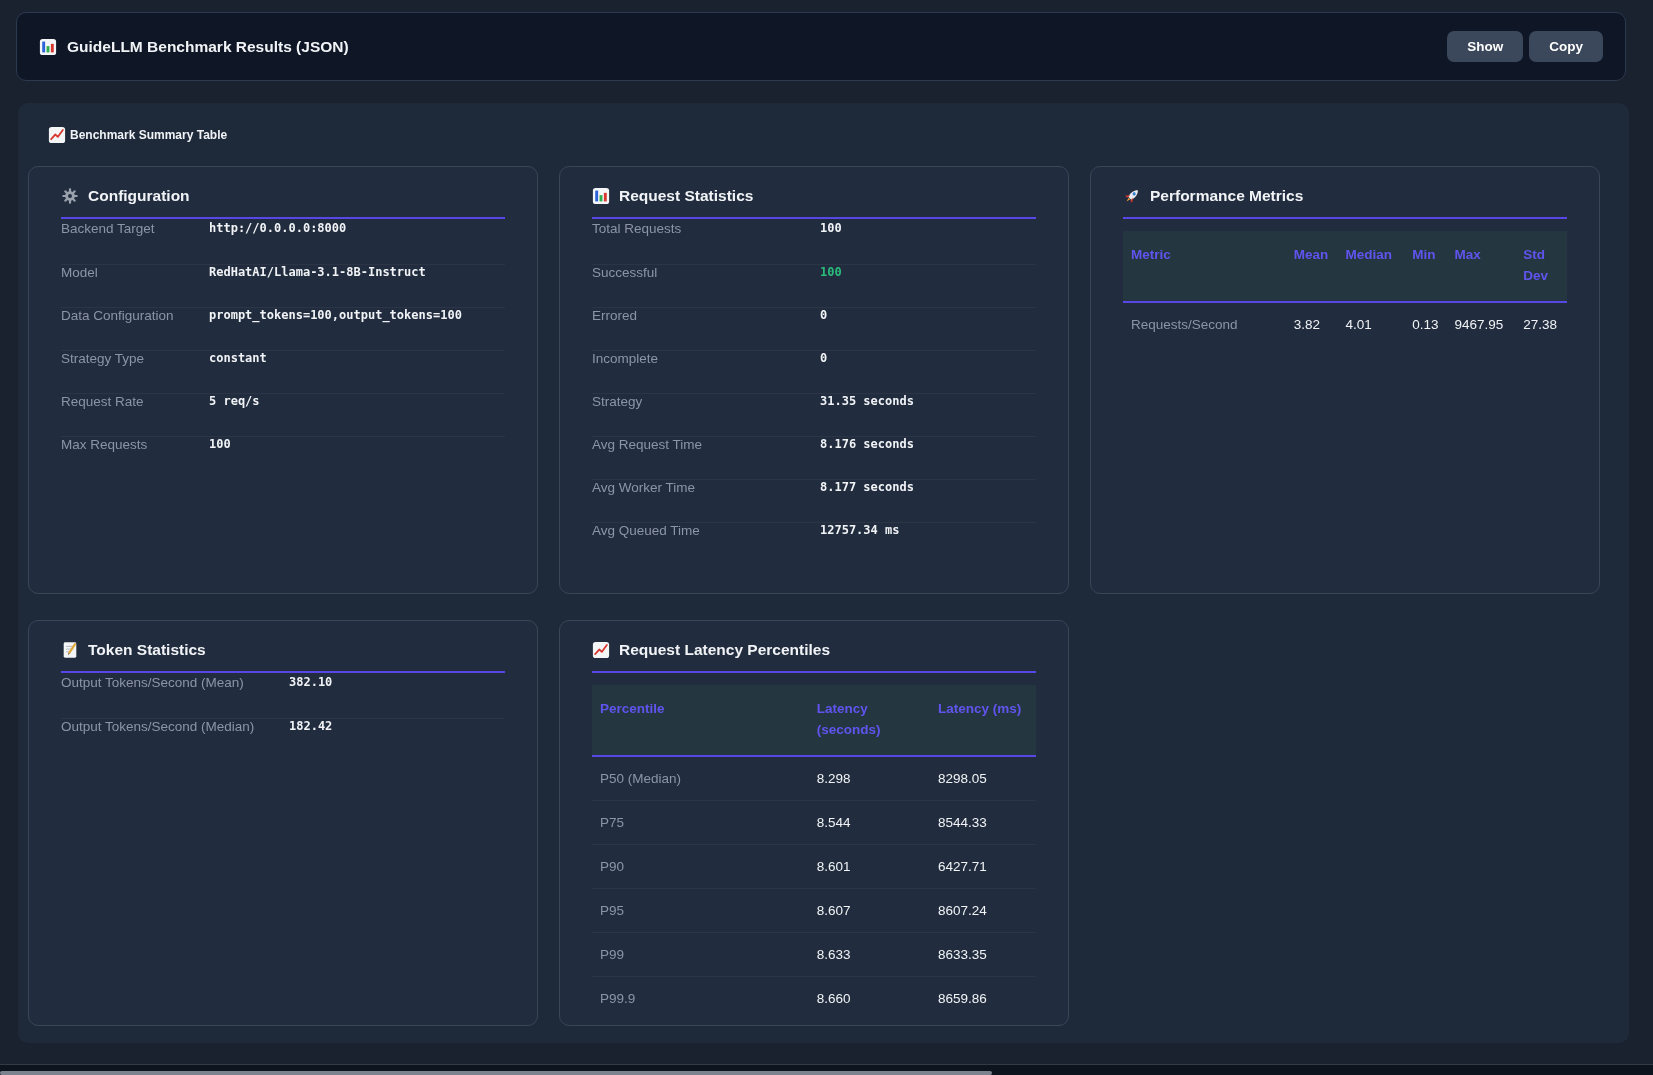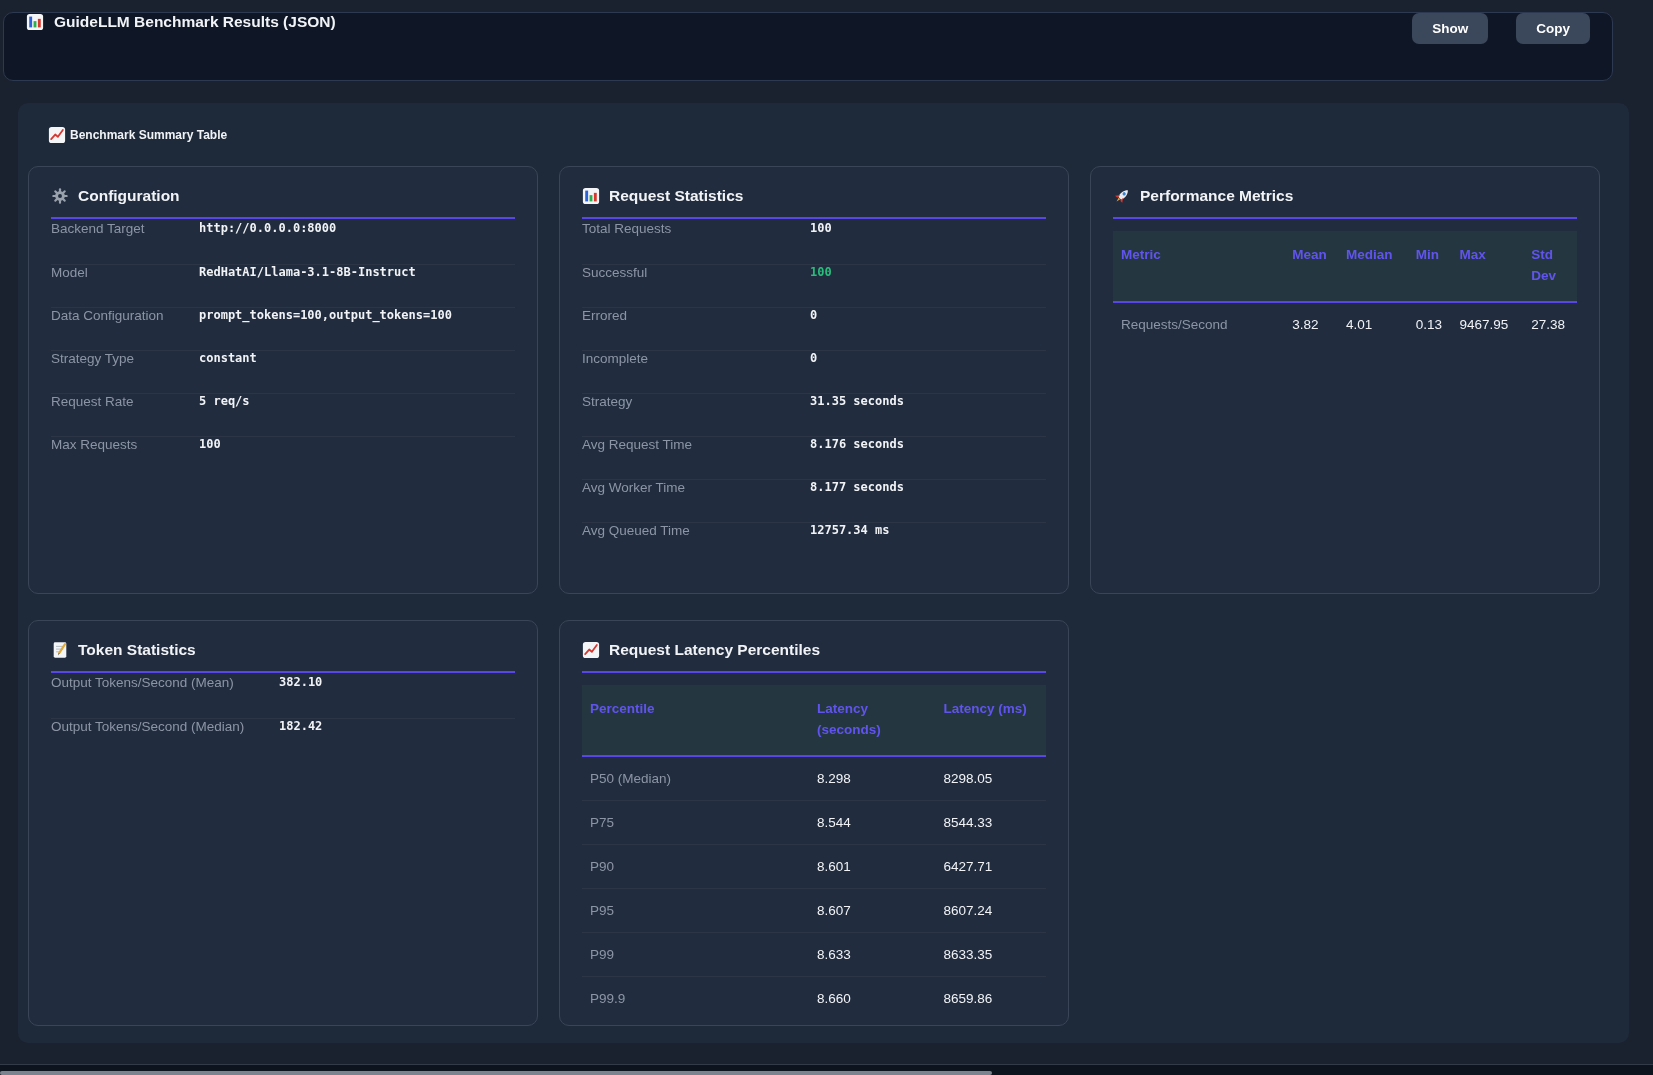--- a/index.html
+++ b/index.html
@@ -23,48 +23,48 @@
   html,body{background:var(--page);}
   body{
     width:1653px;height:1075px;position:relative;overflow:hidden;
     font-family:"Liberation Sans", sans-serif;
   }
   .icon{display:inline-flex;width:18px;height:18px;flex-shrink:0;}
   .icon svg{width:100%;height:100%;}
 
   
   .header-card{
-    position:absolute;left:3px;top:12px;width:1610px;height:69px;
+    position:absolute;left:16px;top:12px;width:1610px;height:69px;
     background:var(--headercard);border:1px solid var(--headerborder);
-    border-radius:10px;display:flex;align-items:flex-start;padding:0 22px;
+    border-radius:10px;display:flex;align-items:center;padding:0 22px;
   }
   .title-group{display:flex;align-items:center;gap:10px;color:var(--white);
     font-size:15.5px;font-weight:bold;}
-  .header-buttons{margin-left:auto;display:flex;gap:28px;}
+  .header-buttons{margin-left:auto;display:flex;gap:6px;}
   .btn{
     background:var(--btn);color:#ffffff;font-family:"Liberation Sans",sans-serif;
     font-weight:bold;font-size:13.5px;padding:8px 20px;border:none;
     border-radius:7px;cursor:pointer;
   }
 
   
   .section{
     position:absolute;left:18px;top:103px;width:1611px;height:940px;
     background:var(--section);border-radius:10px;padding:23px 10px 0 10px;
   }
   .section-title{
     display:flex;align-items:center;gap:4px;color:var(--white);
     font-size:12px;font-weight:bold;margin:0 0 22px 20px;
   }
   .cards-grid{
     display:grid;grid-template-columns:repeat(3,510px);gap:26px 21px;
   }
   .card{
     background:var(--card);border:1px solid var(--cardborder);
-    border-radius:10px;padding:20px 22px;
+    border-radius:10px;padding:20px 32px;
   }
   .card.row1{height:428px;}
   .card.row2{height:406px;}
   .card-title{
     display:flex;align-items:center;gap:9px;color:var(--white);
     font-size:15.5px;font-weight:bold;margin-bottom:12px;
   }
   .title-rule{height:2px;background:var(--purple);margin-bottom:2px;}
 
   

